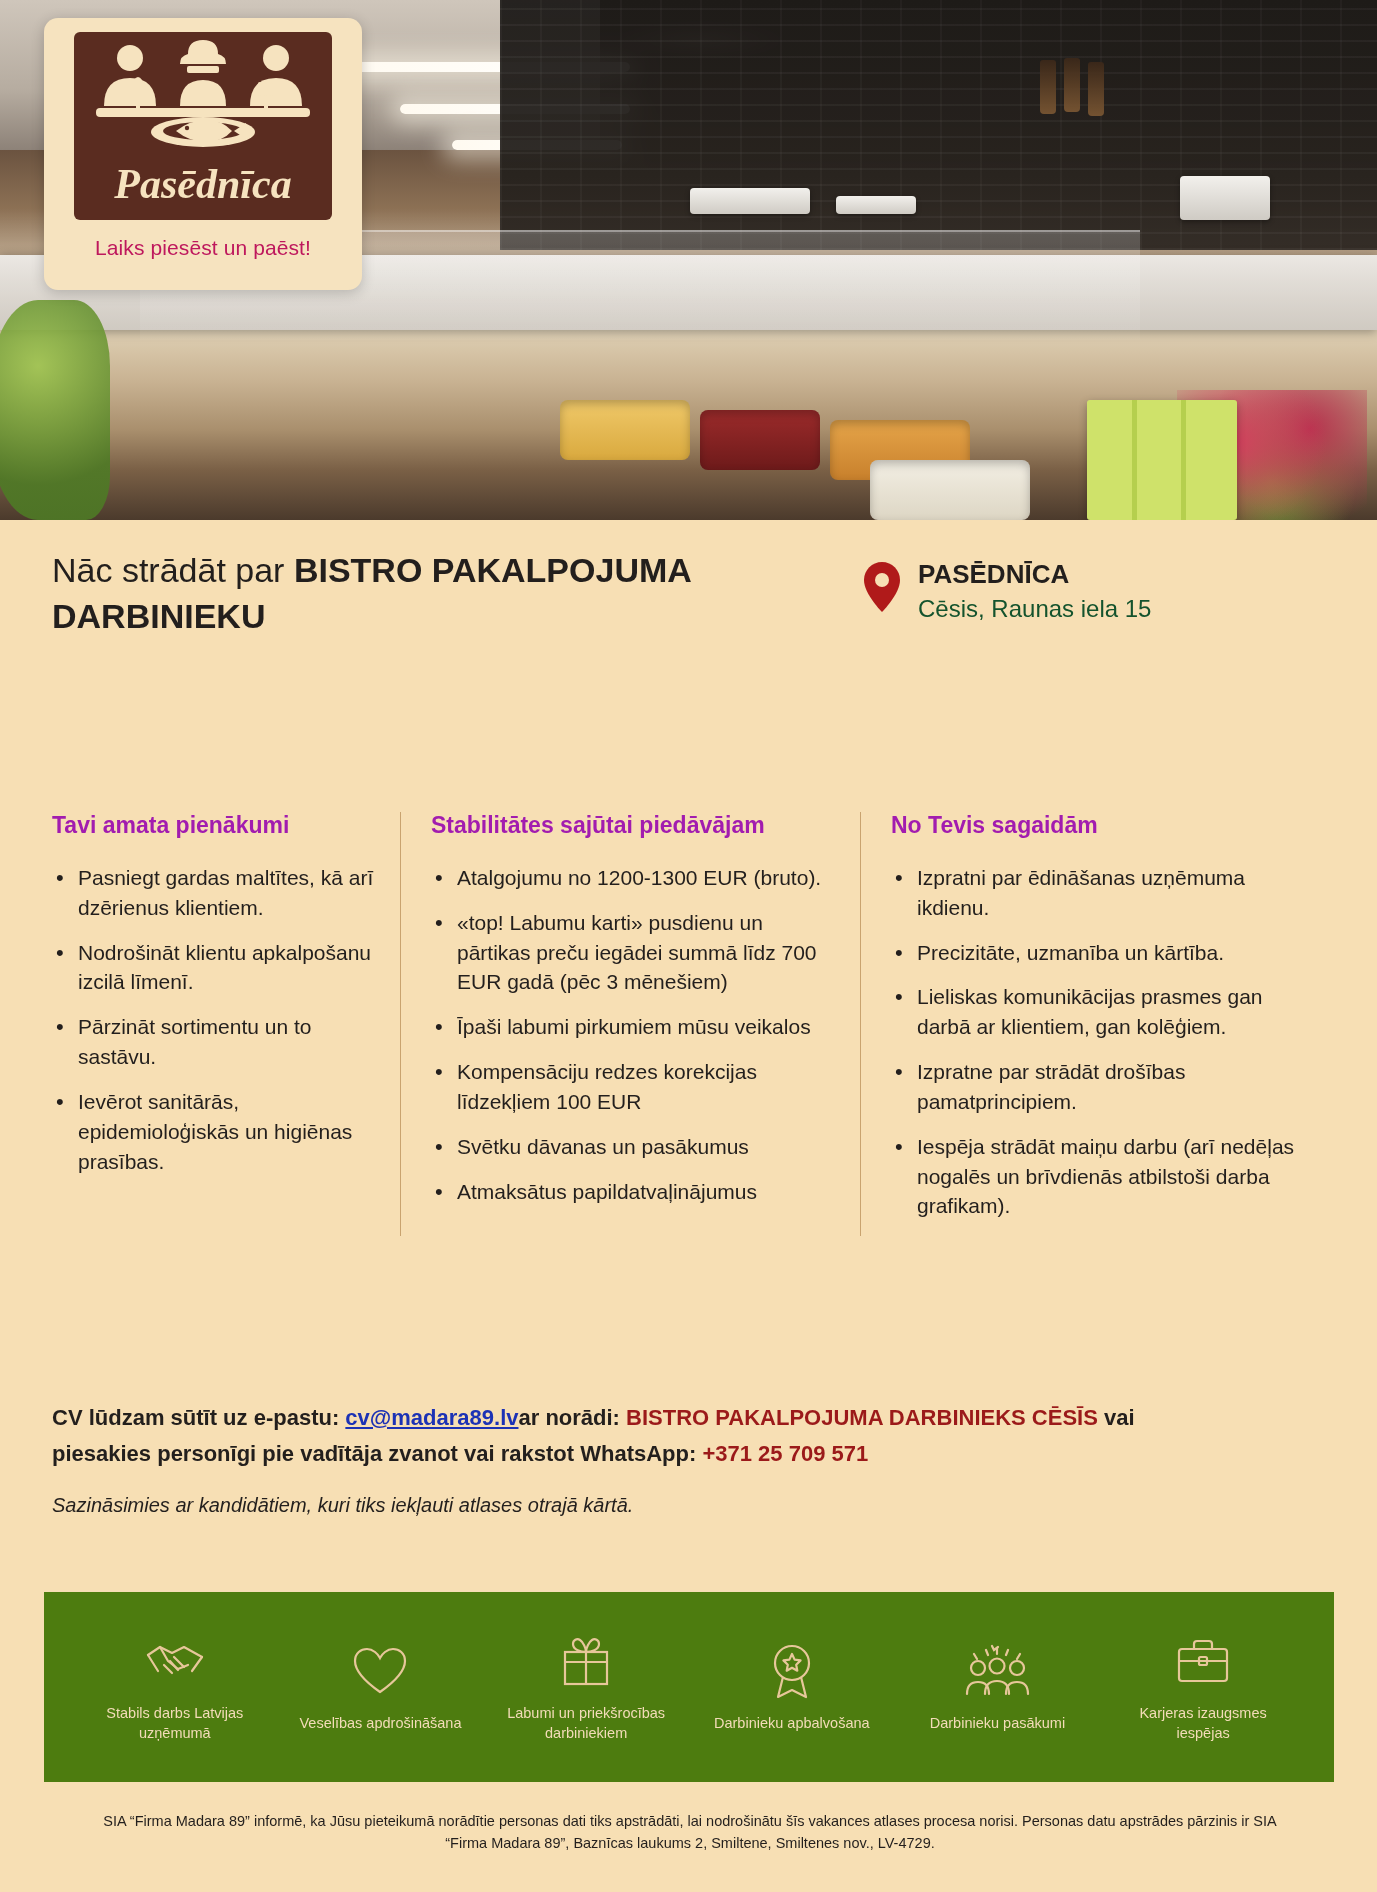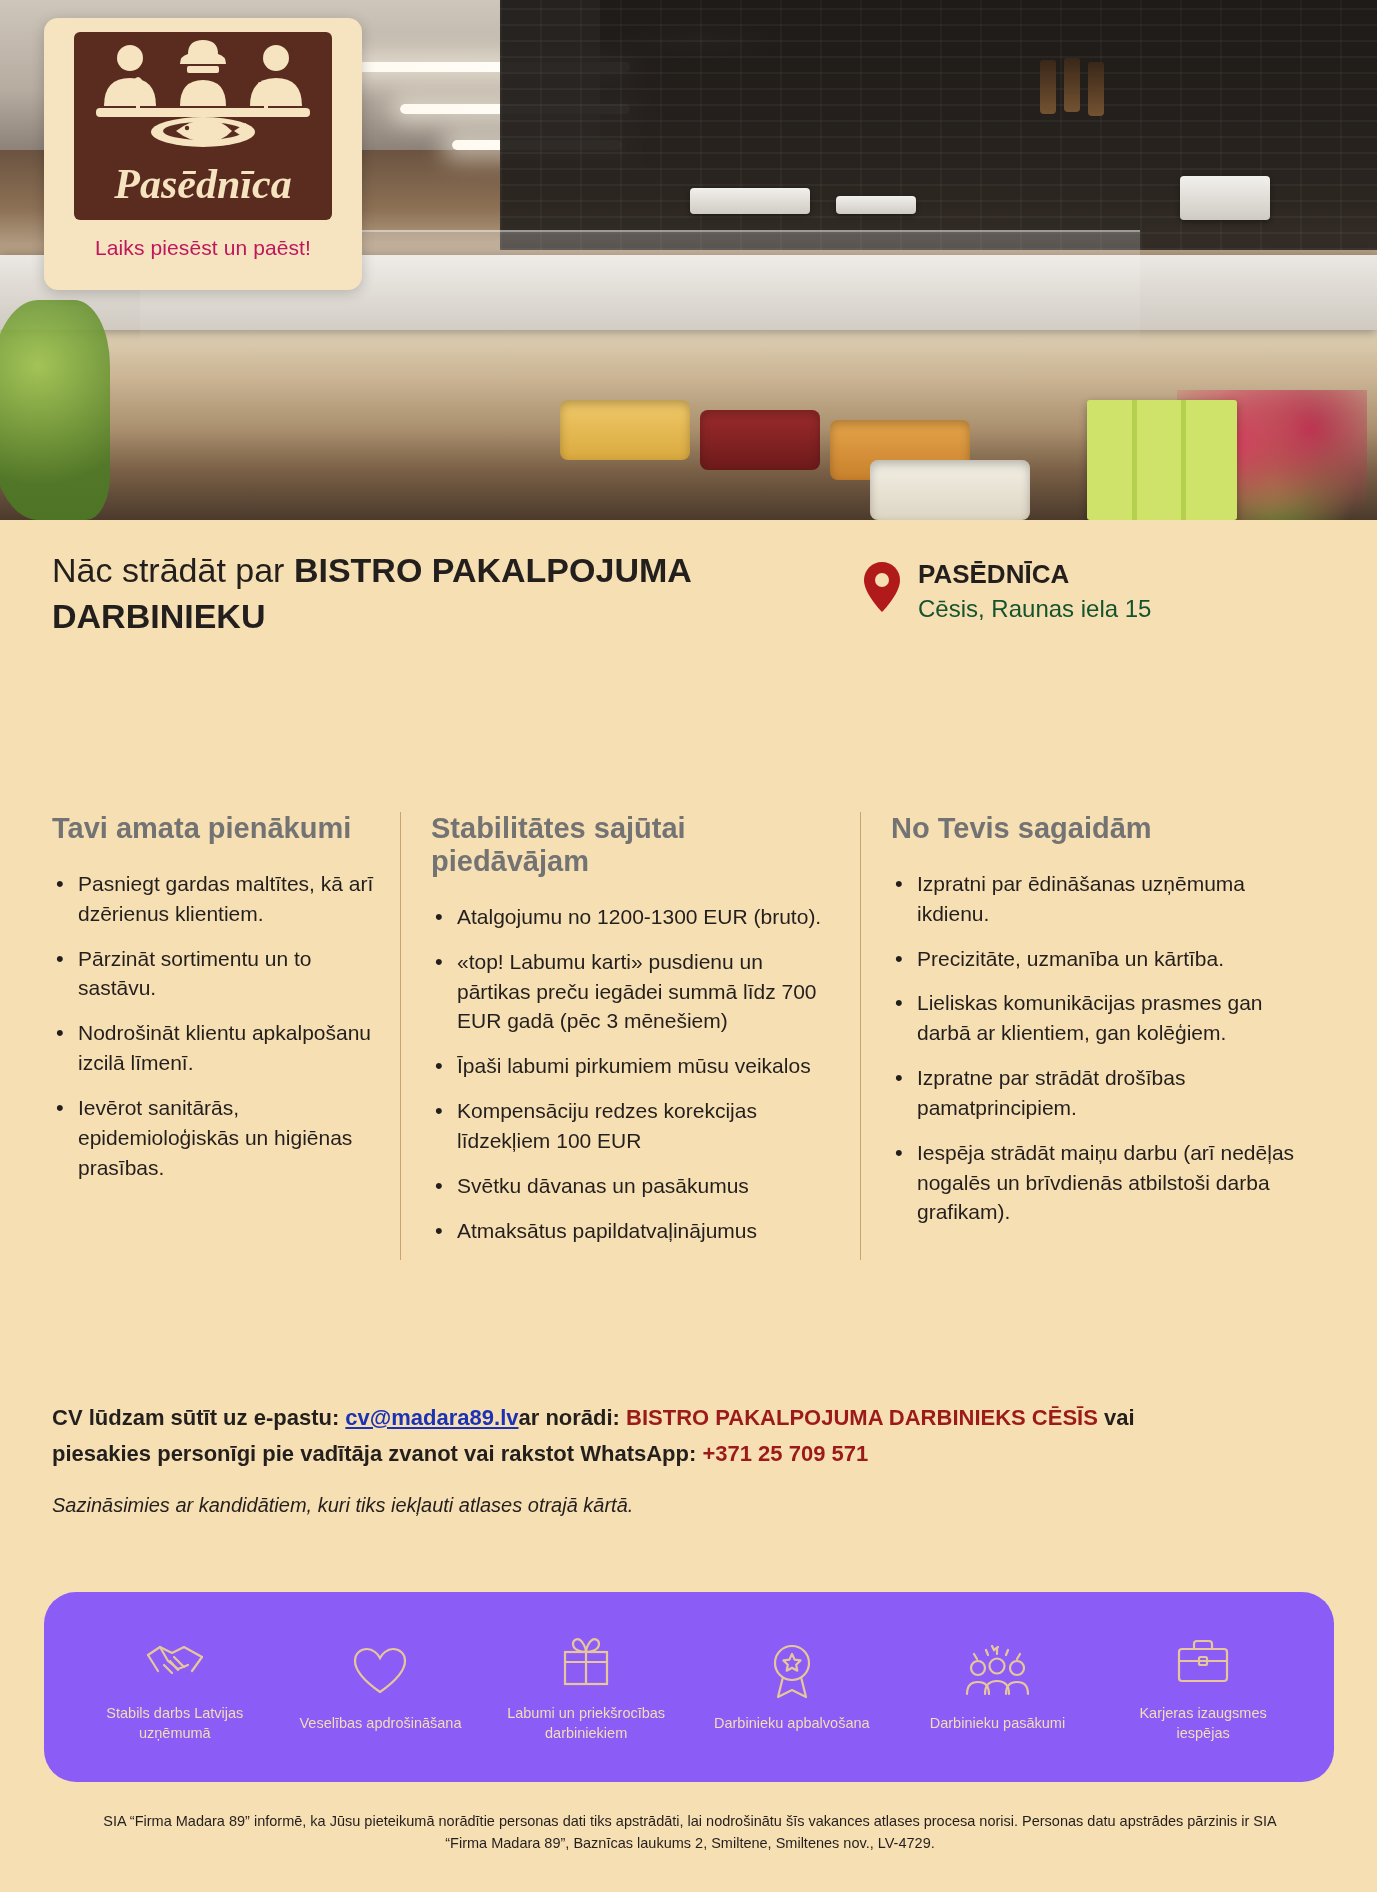--- a/index.html
+++ b/index.html
@@ -173,22 +173,22 @@
     position: absolute;
     left: 52px; top: 812px;
     width: 1280px;
     display: flex;
   }
   .col { padding-right: 26px; }
   .col.c1 { width: 348px; }
   .col.c2 { width: 460px; border-left: 1px solid #c9a36f; padding-left: 30px; }
   .col.c3 { width: 470px; border-left: 1px solid #c9a36f; padding-left: 30px; }
   .col h3 {
-    font-size: 29px;
-    color: #737373;
+    font-size: 23px;
+    color: #a21caf;
     font-weight: 700;
     margin-bottom: 24px;
   }
   .col ul { list-style: none; }
   .col li {
     position: relative;
     padding-left: 26px;
     font-size: 21px;
     line-height: 1.42;
     color: #231f1d;
@@ -220,26 +220,25 @@
     font-size: 20px;
     margin-top: 18px;
     color: #231f1d;
   }
 
   
   .benefits {
     position: absolute;
     left: 44px; top: 1592px;
     width: 1290px; height: 190px;
-    background: #8b5cf6;
+    background: #4d7c0f;
     display: flex;
     align-items: center;
     justify-content: space-around;
     padding: 0 28px;
-    border-radius: 32px;
   }
   .benefit {
     width: 170px;
     text-align: center;
     color: #f3dcb8;
   }
   .benefit .bi { height: 62px; display: flex; align-items: center; justify-content: center; }
   .benefit .bl {
     margin-top: 12px;
     font-size: 14.5px;
@@ -351,22 +350,22 @@
       <div class="loc-addr">Cēsis, Raunas iela 15</div>
     </span>
   </div>
 
   <div class="cols">
 
     <div class="col c1">
       <h3>Tavi amata pienākumi</h3>
       <ul>
         <li>Pasniegt gardas maltītes, kā arī dzērienus klientiem.</li>
+        <li>Nodrošināt klientu apkalpošanu izcilā līmenī.</li>
         <li>Pārzināt sortimentu un to sastāvu.</li>
-        <li>Nodrošināt klientu apkalpošanu izcilā līmenī.</li>
         <li>Ievērot sanitārās, epidemioloģiskās un higiēnas prasības.</li>
       </ul>
     </div>
 
     <div class="col c2">
       <h3>Stabilitātes sajūtai piedāvājam</h3>
       <ul>
         <li>Atalgojumu no 1200-1300 EUR (bruto).</li>
         <li>«top! Labumu karti» pusdienu un pārtikas preču iegādei summā līdz 700 EUR gadā (pēc 3 mēnešiem)</li>
         <li>Īpaši labumi pirkumiem mūsu veikalos</li>

